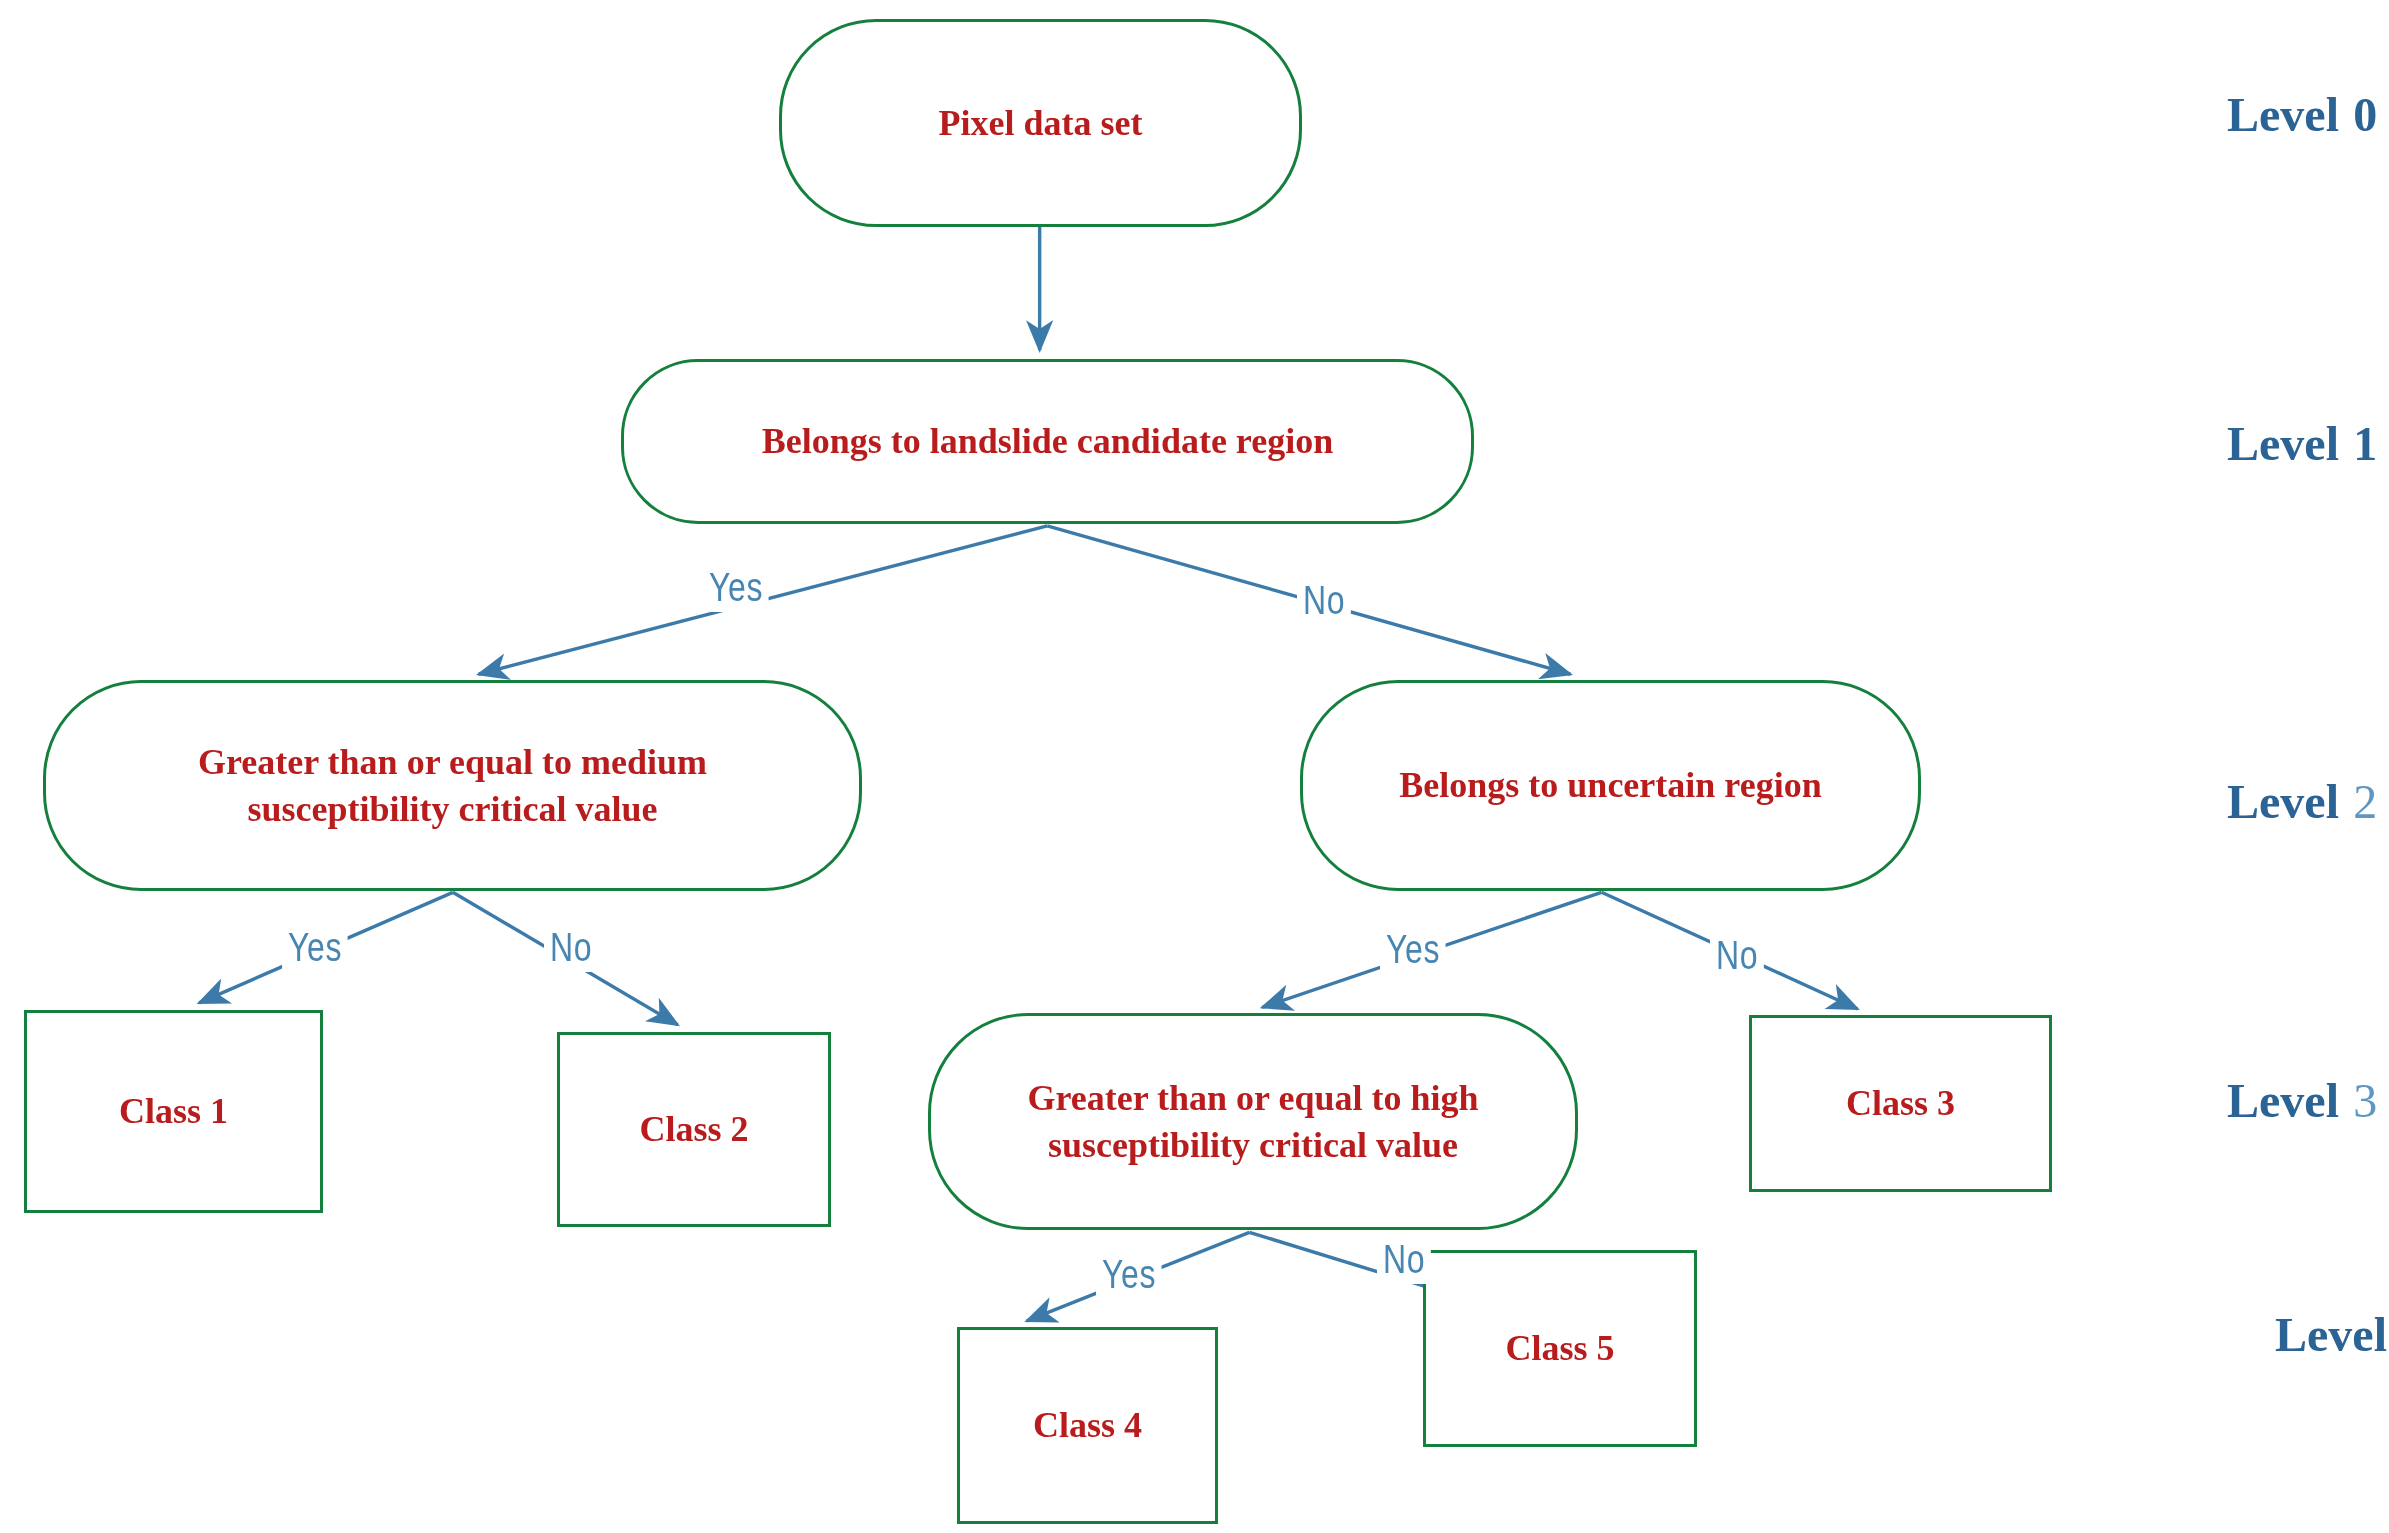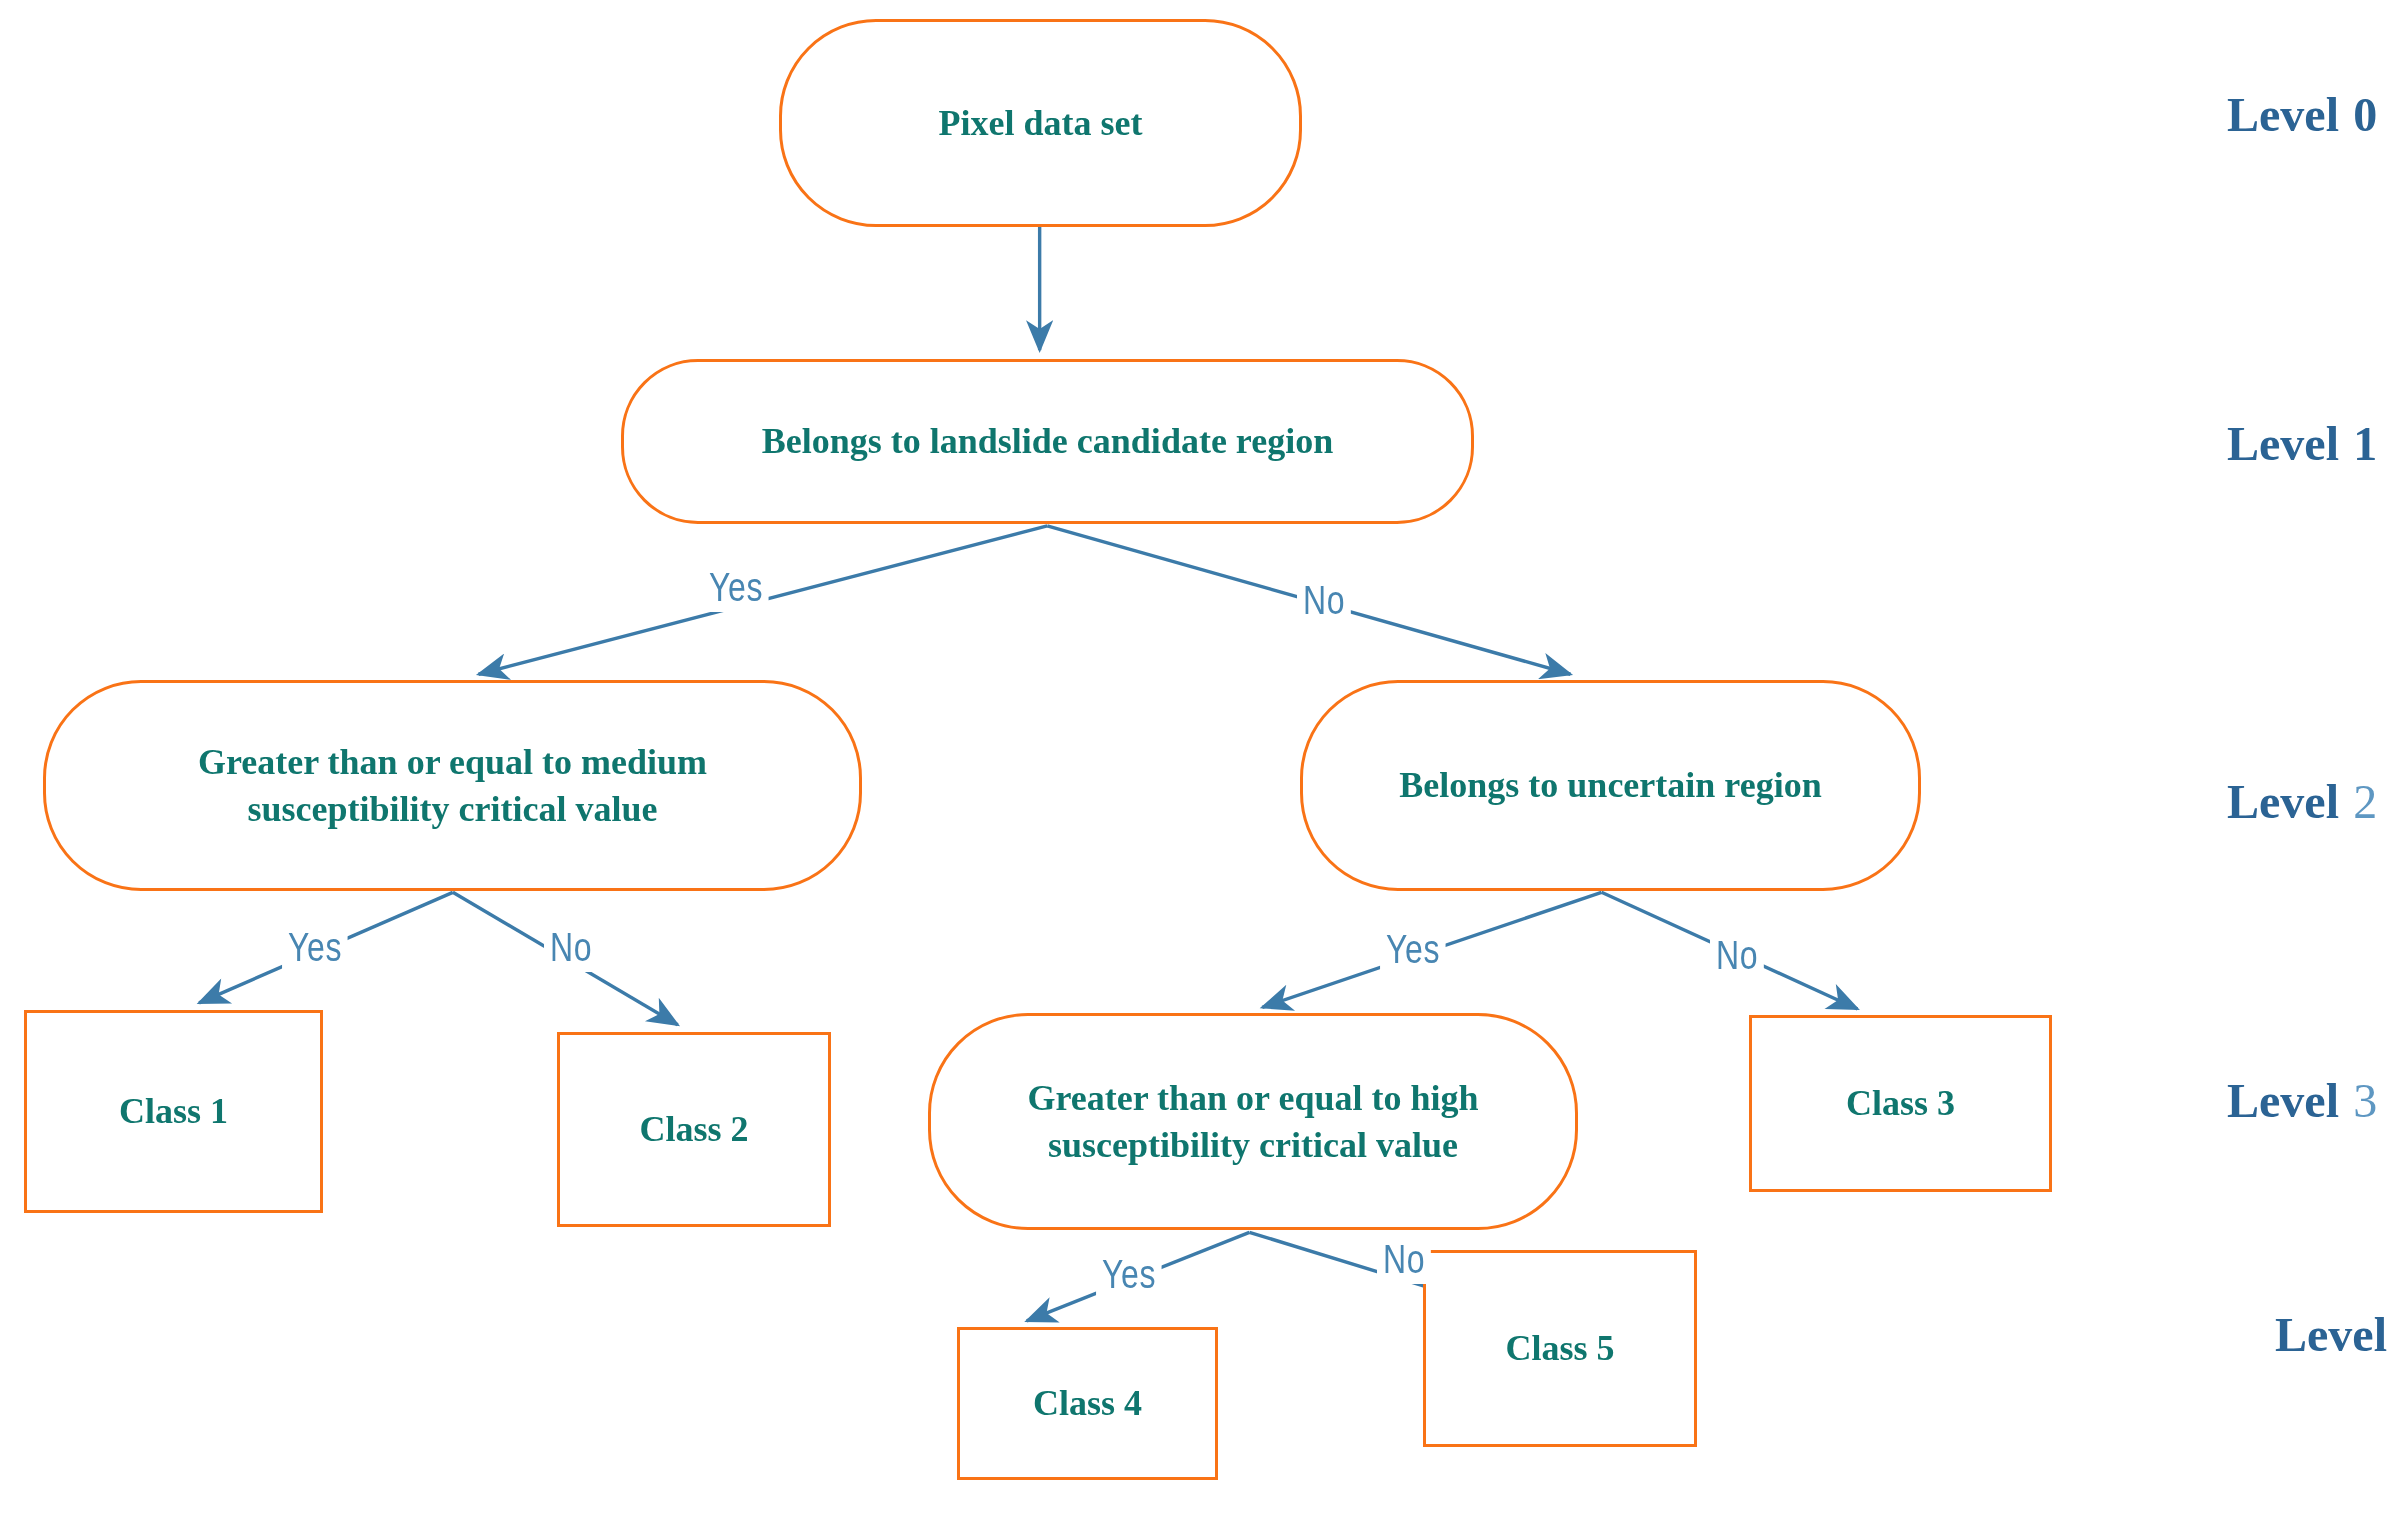--- a/index.html
+++ b/index.html
@@ -16,24 +16,24 @@
   }
   #edges {
     position: absolute; left: 0; top: 0;
     width: 2389px; height: 1534px;
   }
   #edges line { stroke: #3c7ba9; stroke-width: 4.5; }
   .node {
     position: absolute;
     box-sizing: border-box;
     background: #ffffff;
-    border: 3px solid #f97316;
+    border: 3px solid #15803d;
     display: flex; align-items: center; justify-content: center;
     text-align: center;
-    color: #0f766e;
+    color: #b91c1c;
     font-weight: bold;
     font-size: 36px;
     line-height: 1.3;
   }
   .node .node-label { white-space: pre-line; padding: 0 15px; }
   .edge-label {
     position: absolute;
     transform: translate(-50%, -50%);
     z-index: 3;
   }
@@ -114,21 +114,21 @@
 
   <div class="node" style="left:928px; top:1013px; width:650px; height:217px; border-radius:100px;">
     <span class="node-label">Greater than or equal to high
 susceptibility critical value</span>
   </div>
 
   <div class="node" style="left:1749px; top:1015px; width:303px; height:177px;">
     <span class="node-label">Class 3</span>
   </div>
 
-  <div class="node" style="left:957px; top:1327px; width:261px; height:153px;">
+  <div class="node" style="left:957px; top:1327px; width:261px; height:197px;">
     <span class="node-label">Class 4</span>
   </div>
 
   <div class="node" style="left:1423px; top:1250px; width:274px; height:197px;">
     <span class="node-label">Class 5</span>
   </div>
 
   <div class="edge-label" style="left:736px; top:587px;">
     <span class="lbl">Yes</span>
   </div>

